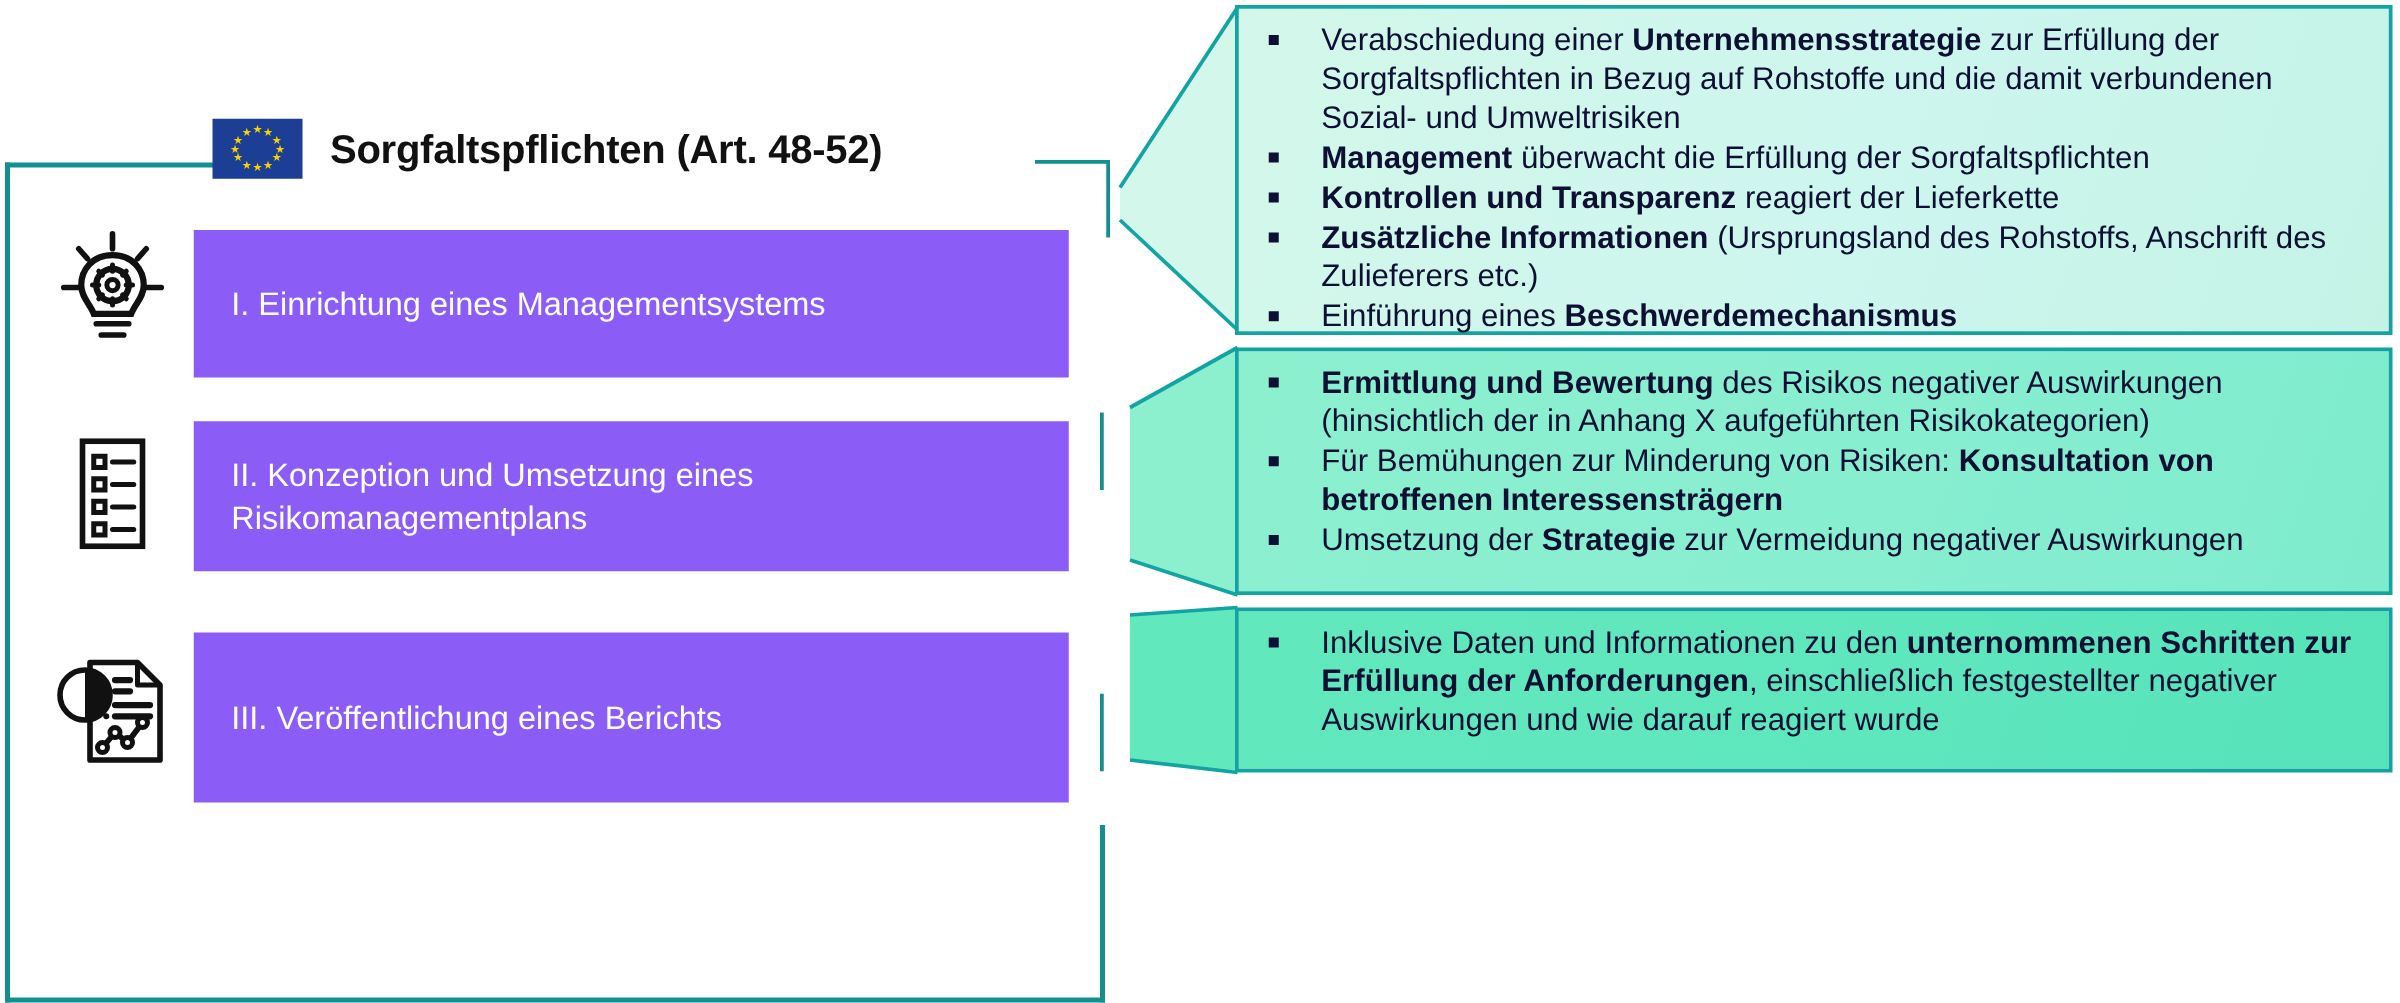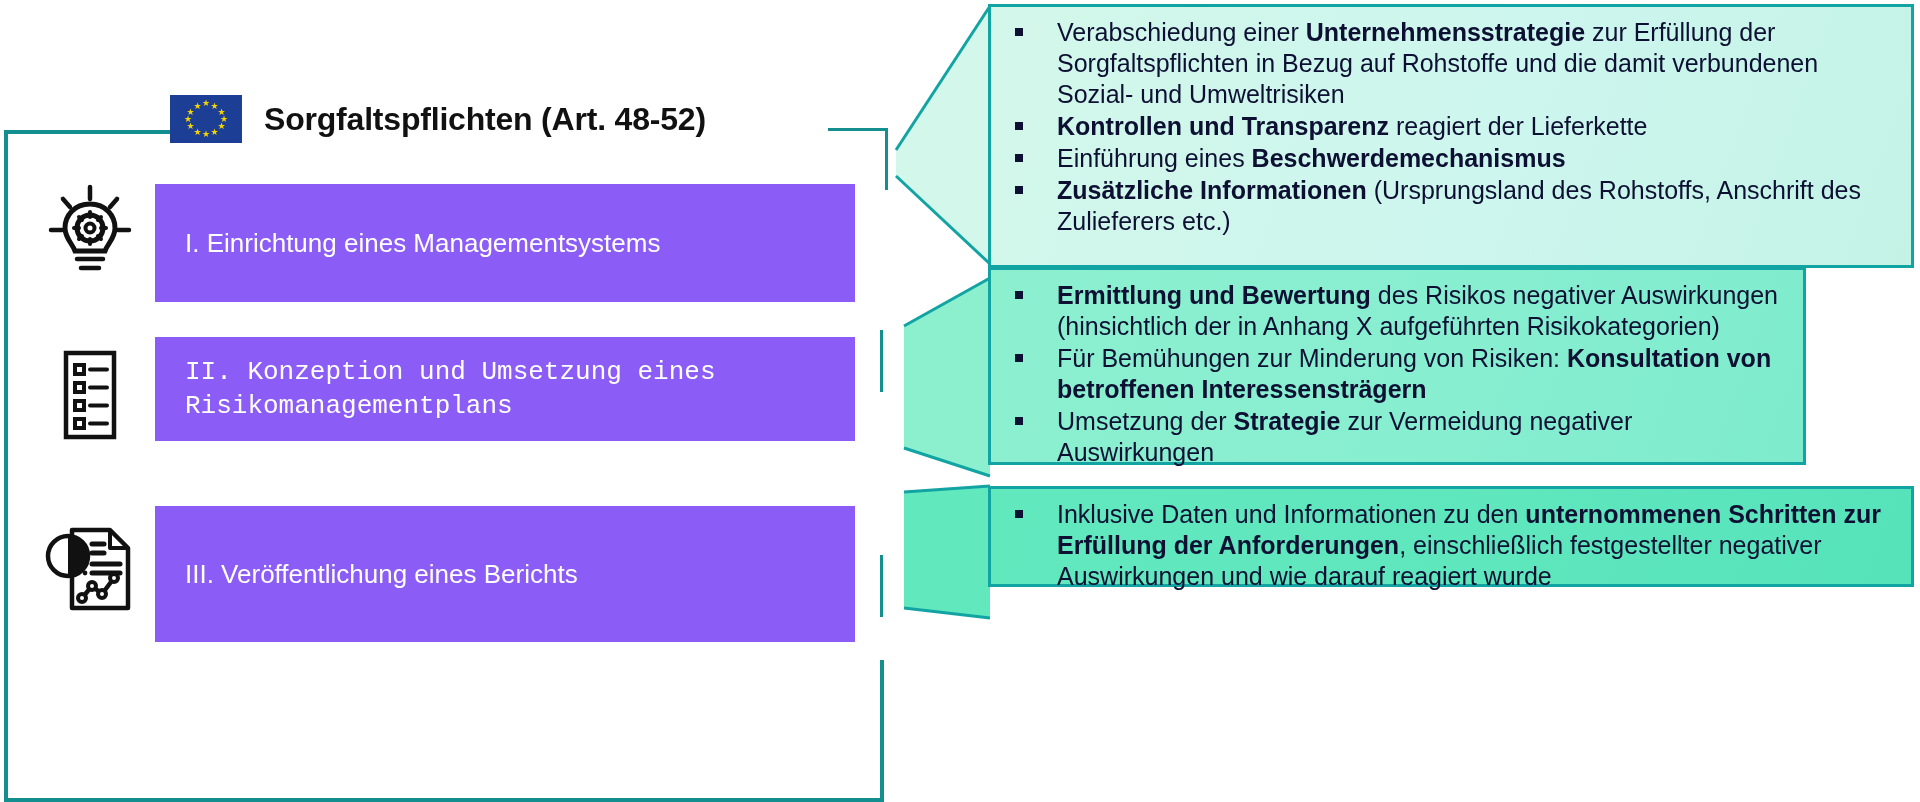--- a/index.html
+++ b/index.html
@@ -85,43 +85,43 @@
     width: 700px;
     background: #8b5cf6;
     color: #ffffff;
     display: flex; align-items: center;
     box-sizing: border-box;
     padding: 14px 30px;
     font-size: 26px;
     line-height: 1.32;
   }
   #row-1 .step-box { top: 36px; height: 118px; }
-  #row-2 .step-box { top: 25px; height: 104px; font-family: Liberation Mono, monospace; }
+  #row-2 .step-box { top: 25px; height: 120px; }
   #row-3 .step-box { top: 21px; height: 136px; align-items: center; }
 
   
   .callout {
     position: absolute;
     box-sizing: border-box;
     border: 3px solid #12a3a3;
     padding: 10px 16px 10px 16px;
     color: #0d1033;
     font-size: 25px;
     line-height: 1.24;
   }
   #callout-1 {
     left: 988px; top: 4px; width: 926px; height: 264px;
     background: linear-gradient(110deg, #d3f7ea 0%, #cdf6ee 55%, #c4f3e6 100%);
   }
   #callout-2 {
-    left: 988px; top: 267px; width: 818px; height: 198px;
+    left: 988px; top: 278px; width: 926px; height: 198px;
     background: linear-gradient(110deg, #8cf0cf 0%, #87eed0 60%, #7eebcd 100%);
   }
   #callout-3 {
-    left: 988px; top: 486px; width: 926px; height: 101px;
+    left: 988px; top: 486px; width: 926px; height: 132px;
     background: linear-gradient(110deg, #62e8bd 0%, #5ee6bd 60%, #56e3ba 100%);
   }
 
   .callout ul { list-style: none; margin: 0; padding: 0; }
   .callout li {
     position: relative;
     padding-left: 50px;
     margin: 0 0 1px 0;
   }
   .callout li::before {
@@ -275,23 +275,24 @@
 
   <svg class="wedge" id="wedge-3" width="140" height="150" viewBox="0 0 140 150">
     <polygon points="130,8 44,14 44,130 130,140" fill="#62e8bd" stroke="none"></polygon>
     <line x1="130" y1="8" x2="44" y2="14" stroke="#12a3a3" stroke-width="3"></line>
     <line x1="44" y1="130" x2="130" y2="140" stroke="#12a3a3" stroke-width="3"></line>
   </svg>
 
   <div class="callout" id="callout-1">
     <ul>
         <li><span>Verabschiedung einer </span><b>Unternehmensstrategie</b><span> zur Erfüllung der  Sorgfaltspflichten in Bezug auf Rohstoffe und die damit verbundenen Sozial- und Umweltrisiken</span></li>
+        <li><b>Management</b><span> überwacht die Erfüllung der Sorgfaltspflichten</span></li>
         <li><b>Kontrollen und Transparenz</b><span> reagiert der Lieferkette</span></li>
+        <li><b>Zusätzliche Informationen</b><span> (Ursprungsland des Rohstoffs, Anschrift des Zulieferers etc.)</span></li>
         <li><span>Einführung eines </span><b>Beschwerdemechanismus</b></li>
-        <li><b>Zusätzliche Informationen</b><span> (Ursprungsland des Rohstoffs, Anschrift des Zulieferers etc.)</span></li>
       </ul>
   </div>
 
   <div class="callout" id="callout-2">
     <ul>
         <li><b>Ermittlung und Bewertung</b><span> des Risikos negativer Auswirkungen (hinsichtlich der in Anhang X aufgeführten Risikokategorien)</span></li>
         <li><span>Für Bemühungen zur Minderung von Risiken: </span><b>Konsultation von betroffenen Interessensträgern</b></li>
         <li><span>Umsetzung der </span><b>Strategie</b><span> zur Vermeidung negativer Auswirkungen</span></li>
       </ul>
   </div>

